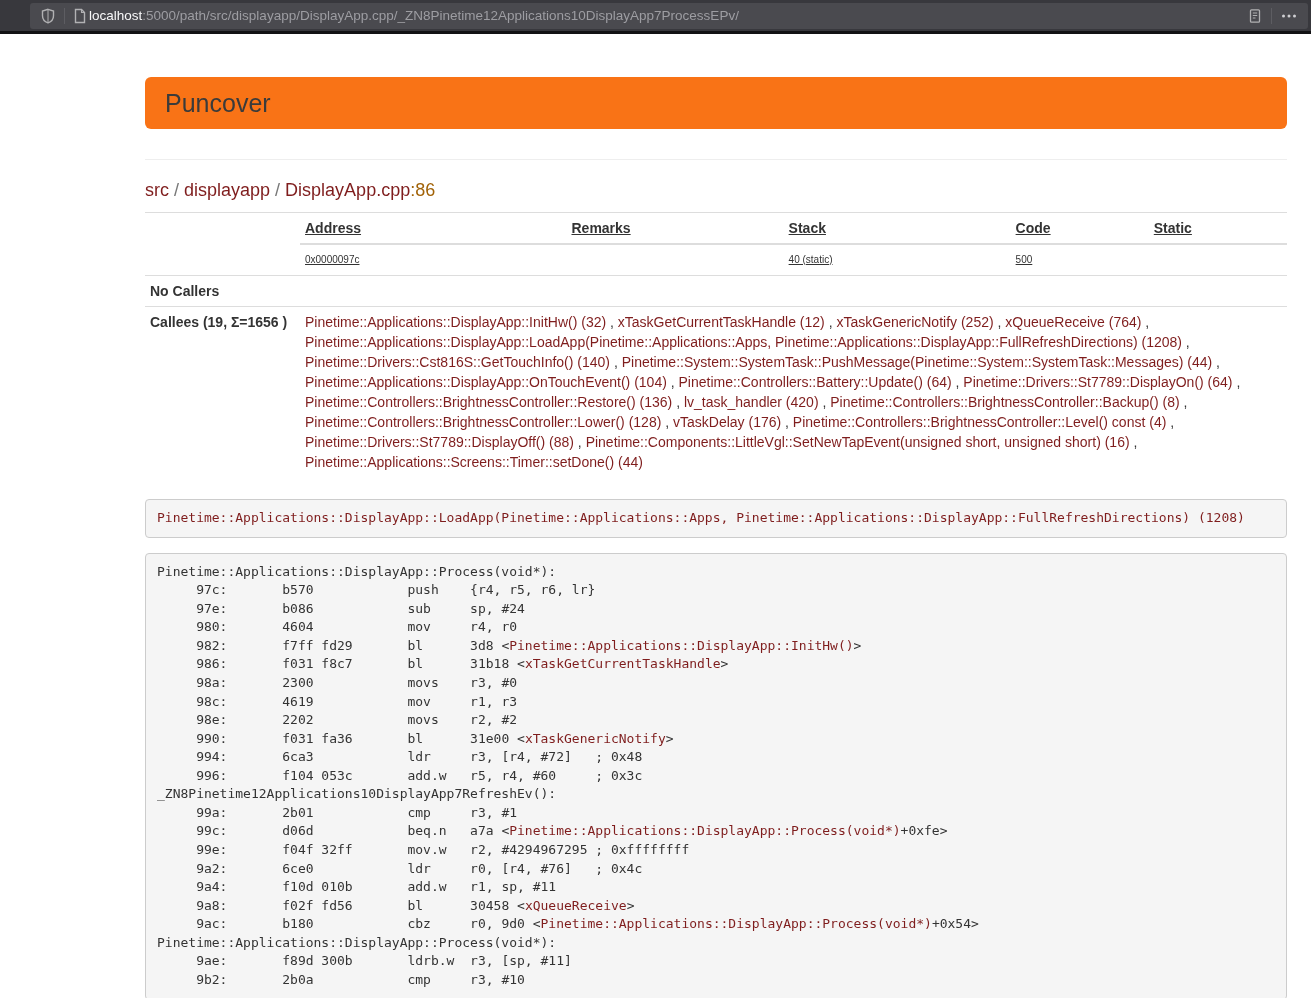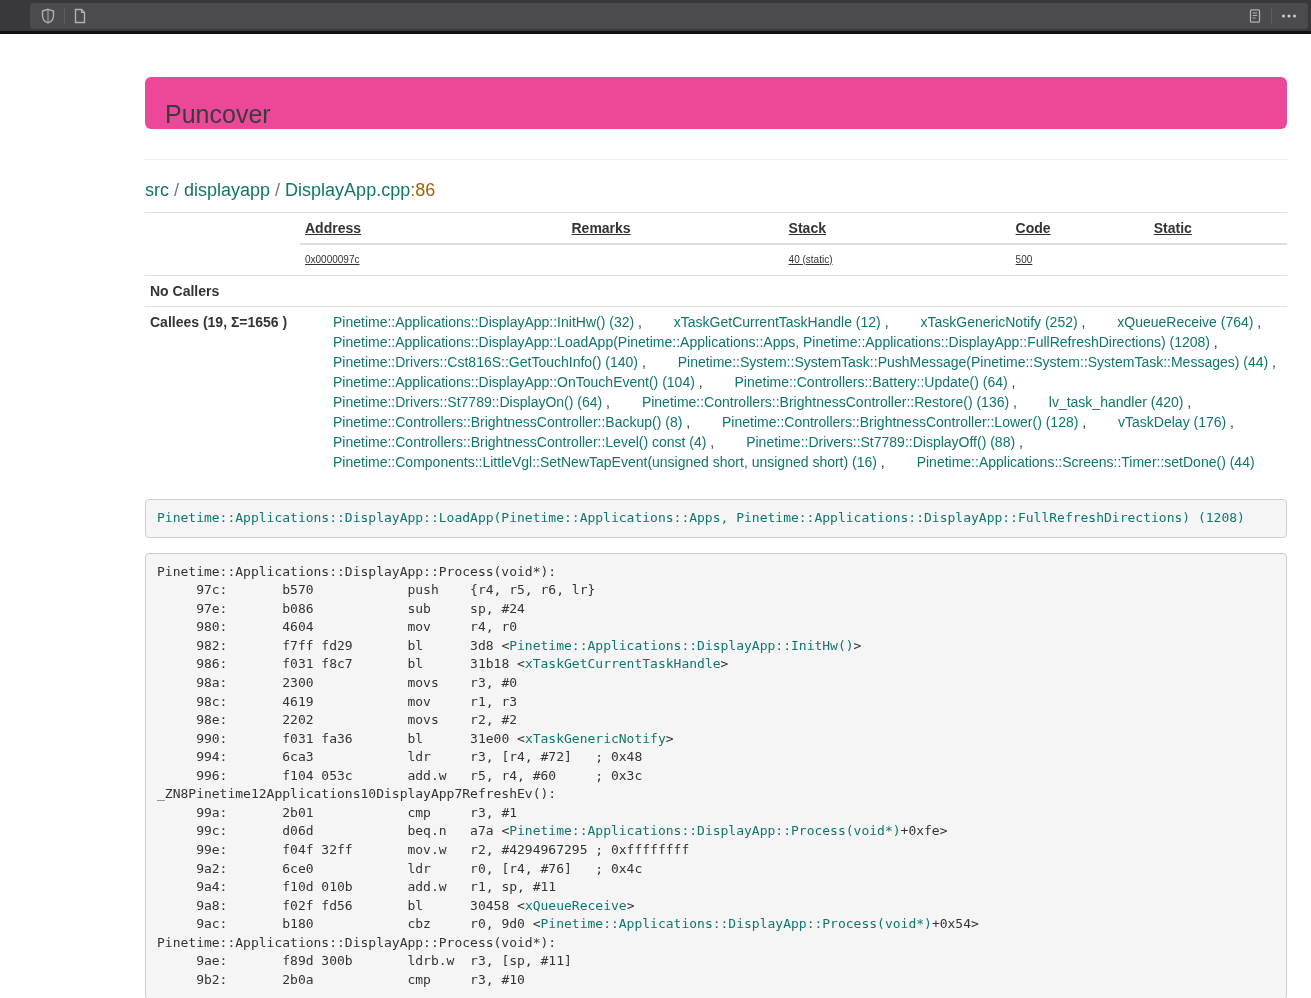--- a/index.html
+++ b/index.html
@@ -5,21 +5,21 @@
   * { box-sizing: border-box; }
   html, body {
     margin: 0; padding: 0;
     width: 1311px; height: 998px;
     overflow: hidden;
     background: #ffffff;
     font-family: "Liberation Sans", sans-serif;
     font-size: 14px;
     color: #333;
   }
-  a { color: #0f766e; text-decoration: none; cursor: pointer; }
+  a { color: #7f1d1d; text-decoration: none; cursor: pointer; }
 
   
   .toolbar {
     height: 34px;
     background: #38383d;
     border-bottom: 3px solid #121214;
     display: flex;
     align-items: center;
   }
   .urlbar {
@@ -49,24 +49,24 @@
   .url-rest { color: #9d9da2; }
   .url-spacer { flex: 1; }
   .tb-icon { display: inline-flex; align-items: center; justify-content: center; flex: none; }
 
   
   .container { margin-left: 145px; width: 1142px; }
 
   .jumbotron {
     margin-top: 43px;
     height: 52px;
-    background: #ec4899;
+    background: #f97316;
     border-radius: 6px;
     display: flex;
-    align-items: flex-end;
+    align-items: center;
     padding: 0 20px;
   }
   .jumbotron h1 {
     margin: 0;
     font-size: 25px;
     font-weight: 400;
     color: #3b3b3b;
   }
   hr.rule {
     margin: 30px 0 0 0;
@@ -114,21 +114,21 @@
     line-height: 20px;
   }
   table.inner td {
     padding: 5px;
     font-size: 10px;
     line-height: 20px;
   }
   .func-cell { display: flex; align-items: center; gap: 6px; }
   .cube { flex: none; margin-top: 1px; }
 
-  .callees-cell a { white-space: normal; margin-left: 28px; }
+  .callees-cell a { white-space: normal; }
 
   
   pre.codebox {
     background: #f5f5f5;
     border: 1px solid #ccc;
     border-radius: 4px;
     padding: 9px 11px;
     margin: 0;
     font-family: "DejaVu Sans Mono", monospace;
     font-size: 13px;
@@ -153,20 +153,21 @@
         <path d="M8 1.3 V14.9" stroke-width="1"></path>
       </svg>
     </span>
     <span class="vsep"></span>
     <span class="tb-icon">
       <svg width="14" height="16" viewBox="0 0 14 16" fill="none" stroke="#b1b1b3" stroke-width="1.4">
         <path d="M2.5 1.5 H8.5 L11.5 4.5 V14.5 H2.5 Z"></path>
         <path d="M8.5 1.5 V4.5 H11.5" stroke-width="1.1"></path>
       </svg>
     </span>
+    <span class="url-text"><span class="url-host">localhost</span><span class="url-rest">:5000/path/src/displayapp/DisplayApp.cpp/_ZN8Pinetime12Applications10DisplayApp7ProcessEPv/</span></span>
     <span class="url-spacer"></span>
     <span class="tb-icon">
       <svg width="16" height="16" viewBox="0 0 16 16" fill="none" stroke="#b1b1b3" stroke-width="1.3">
         <rect x="3.5" y="1.8" width="9" height="12.4" rx="1"></rect>
         <path d="M5.8 5 H10.2 M5.8 7.5 H10.2 M5.8 10 H8.5" stroke-width="1.2"></path>
       </svg>
     </span>
     <span class="vsep"></span>
     <span class="tb-icon">
       <svg width="18" height="16" viewBox="0 0 18 16" fill="#cfcfd2">

